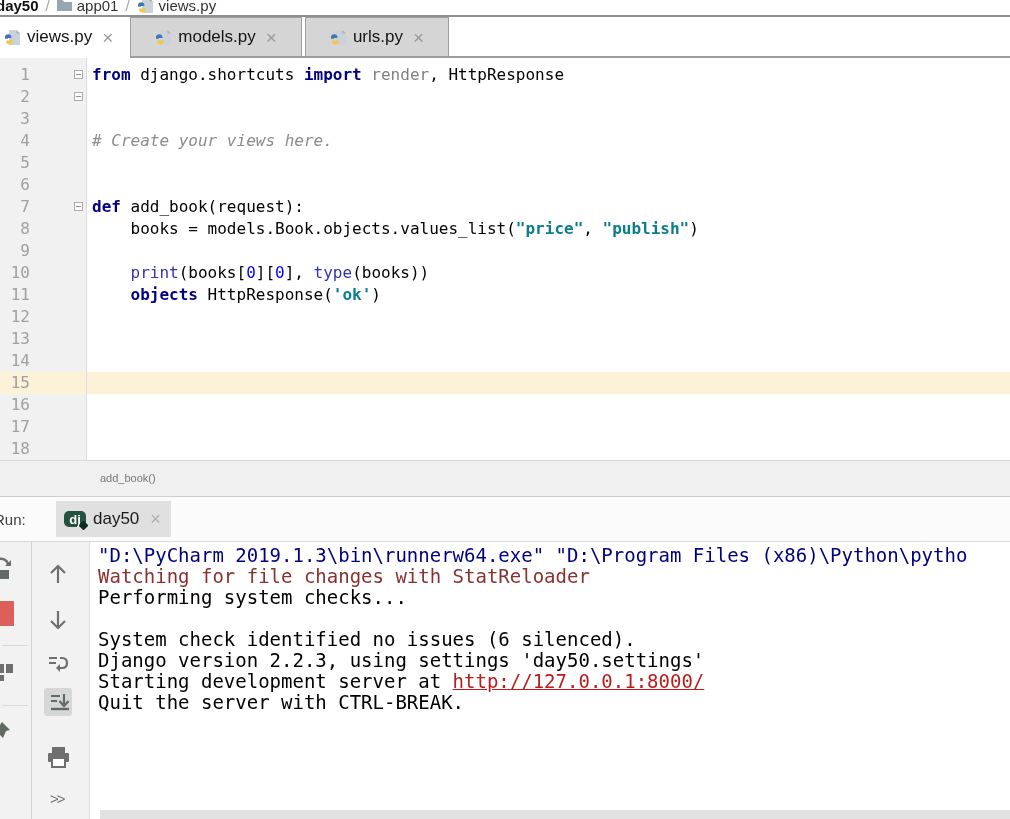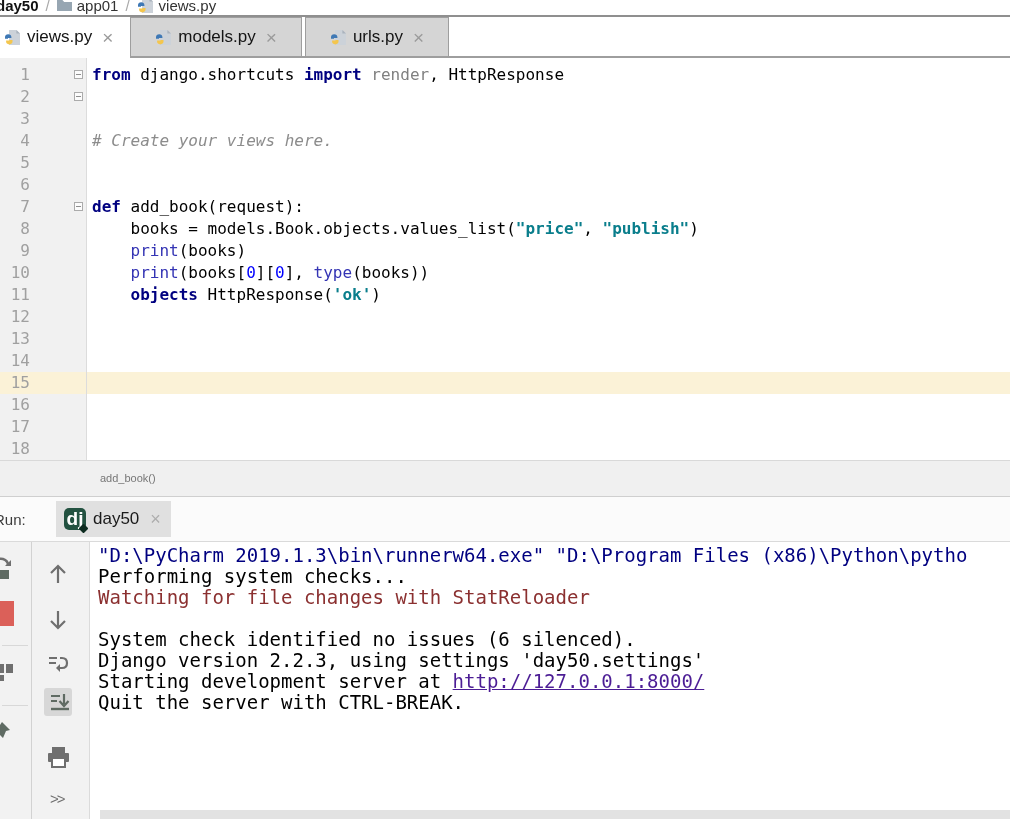--- a/index.html
+++ b/index.html
@@ -46,41 +46,41 @@
   
   #bc-bottom{height:37px;box-sizing:border-box;background:#f0f0f0;border-top:1px solid #d9d9d9;
              border-bottom:1px solid #cfcfcf;line-height:35px;padding-left:100px;font-size:11px;color:#777;}
 
   
   #runheader{height:45px;box-sizing:border-box;background:#fbfbfb;border-bottom:1px solid #dadada;
              display:flex;align-items:center;}
   .runlabel{font-size:15px;color:#3c3c3c;margin-left:-6px;width:36px;flex:none;}
   .runtab{display:flex;align-items:center;gap:7px;height:36px;background:#e0e0e0;padding:0 10px 0 8px;
           margin-left:26px;font-size:17px;color:#1a1a1a;}
-  .djicon{width:22px;height:22px;background:#235241;border-radius:5px;color:#fff;font-weight:bold;
-          font-size:19px;display:flex;align-items:center;justify-content:center;position:relative;}
+  .djicon{width:22px;height:16px;background:#235241;border-radius:5px;color:#fff;font-weight:bold;
+          font-size:13px;display:flex;align-items:center;justify-content:center;position:relative;}
   .djicon::after{content:"";position:absolute;right:-1px;bottom:-2px;width:7px;height:7px;background:#0d2c20;
           transform:rotate(45deg);border-radius:1px;}
   .runtab .tabclose{font-size:18px;color:#adadad;}
 
   
   #runbody{height:277px;display:flex;position:relative;}
   .toolstrip{width:90px;flex:none;position:relative;background:#f2f2f2;border-right:1px solid #dbdbdb;
              box-sizing:border-box;overflow:hidden;}
   .colsep{position:absolute;left:31px;top:0;bottom:0;width:1px;background:#d2d2d2;}
   .tsep{position:absolute;left:2px;width:26px;height:1px;background:#d8d8d8;}
   .ticon{position:absolute;}
   .sel-bg{position:absolute;left:44px;top:146px;width:28px;height:28px;background:#d7d7d7;border-radius:3px;}
   .more-link{position:absolute;left:50px;top:248px;font-size:15px;color:#6f6f6f;letter-spacing:-2px;}
 
   .console{flex:1;position:relative;background:#fff;overflow:hidden;padding:3px 0 0 8px;}
   .cline{font-family:"DejaVu Sans Mono",monospace;font-size:19px;line-height:21px;height:21px;white-space:pre;color:#000;}
   .cline .cmd{color:#000080;}
   .cline .err{color:#8b3030;}
-  .cline .link{color:#4c1d95;text-decoration:underline;cursor:pointer;}
+  .cline .link{color:#b91c1c;text-decoration:underline;cursor:pointer;}
   .hscroll{position:absolute;left:10px;right:0;bottom:0;height:9px;background:#e2e2e2;}
   svg{display:block;}
 </style>
 </head>
 <body>
 
 <div class="app">
 
   <div id="bc-top">
     <div class="bc-inner" id="bc-inner">
@@ -149,21 +149,21 @@
     <div class="gutter-sep"></div>
     <div id="rows">
         <div class="crow"><span class="ln">1</span><span class="foldc"><div class="foldbox"></div></span><span class="ctext"><span class="kw">from</span><span> django.shortcuts </span><span class="kw">import</span><span class="un"> render</span><span>, HttpResponse</span></span></div>
         <div class="crow"><span class="ln">2</span><span class="foldc"><div class="foldbox"></div></span></div>
         <div class="crow"><span class="ln">3</span><span class="foldc"></span><span class="ctext"></span></div>
         <div class="crow"><span class="ln">4</span><span class="foldc"></span><span class="ctext"><span class="cm"># Create your views here.</span></span></div>
         <div class="crow"><span class="ln">5</span><span class="foldc"></span><span class="ctext"></span></div>
         <div class="crow"><span class="ln">6</span><span class="foldc"></span><span class="ctext"></span></div>
         <div class="crow"><span class="ln">7</span><span class="foldc"><div class="foldbox"></div></span><span class="ctext"><span class="kw">def</span><span> add_book(request):</span></span></div>
         <div class="crow"><span class="ln">8</span><span class="foldc"></span><span class="ctext"><span>    books = models.Book.objects.values_list(</span><span class="str">"price"</span><span>, </span><span class="str">"publish"</span><span>)</span></span></div>
-        <div class="crow"><span class="ln">9</span><span class="foldc"></span><span class="ctext"><span>    </span><span class="bi">print</span><span>(books)</span></span></div>
+        <div class="crow"><span class="ln">9</span><span class="foldc"></span></div>
         <div class="crow"><span class="ln">10</span><span class="foldc"></span><span class="ctext"><span>    </span><span class="bi">print</span><span>(books[</span><span class="num">0</span><span>][</span><span class="num">0</span><span>], </span><span class="bi">type</span><span>(books))</span></span></div>
         <div class="crow"><span class="ln">11</span><span class="foldc"></span><span class="ctext"><span>    </span><span class="kw">objects</span><span> HttpResponse(</span><span class="str">'ok'</span><span>)</span></span></div>
         <div class="crow"><span class="ln">12</span><span class="foldc"></span><span class="ctext"></span></div>
         <div class="crow"><span class="ln">13</span><span class="foldc"></span><span class="ctext"></span></div>
         <div class="crow"><span class="ln">14</span><span class="foldc"></span><span class="ctext"></span></div>
         <div class="crow"><span class="ln">15</span><span class="foldc"></span><span class="ctext"></span></div>
         <div class="crow"><span class="ln">16</span><span class="foldc"></span><span class="ctext"></span></div>
         <div class="crow"><span class="ln">17</span><span class="foldc"></span><span class="ctext"></span></div>
         <div class="crow"><span class="ln">18</span><span class="foldc"></span><span class="ctext"></span></div>
       </div>
@@ -224,22 +224,22 @@
         <rect x="6" y="2" width="13" height="6" fill="#6f6f6f"></rect>
         <rect x="2" y="8" width="21" height="9" rx="1" fill="#6f6f6f"></rect>
         <rect x="6" y="13" width="13" height="9" fill="#fff" stroke="#6f6f6f" stroke-width="2"></rect>
       </svg>
       <div class="more-link">&gt;&gt;</div>
     </div>
 
     <div class="console">
       <div id="console-lines">
           <div class="cline"><span class="cmd">"D:\PyCharm 2019.1.3\bin\runnerw64.exe" "D:\Program Files (x86)\Python\pytho</span></div>
+          <div class="cline"><span class="err">Watching for file changes with StatReloader</span></div>
           <div class="cline"><span>Performing system checks...</span></div>
-          <div class="cline"><span class="err">Watching for file changes with StatReloader</span></div>
           <div class="cline"><span></span></div>
           <div class="cline"><span>System check identified no issues (6 silenced).</span></div>
           <div class="cline"><span>Django version 2.2.3, using settings 'day50.settings'</span></div>
           <div class="cline"><span>Starting development server at </span><span class="link">http://127.0.0.1:8000/</span></div>
           <div class="cline"><span>Quit the server with CTRL-BREAK.</span></div>
         </div>
       <div class="hscroll"></div>
     </div>
   </div>
 

